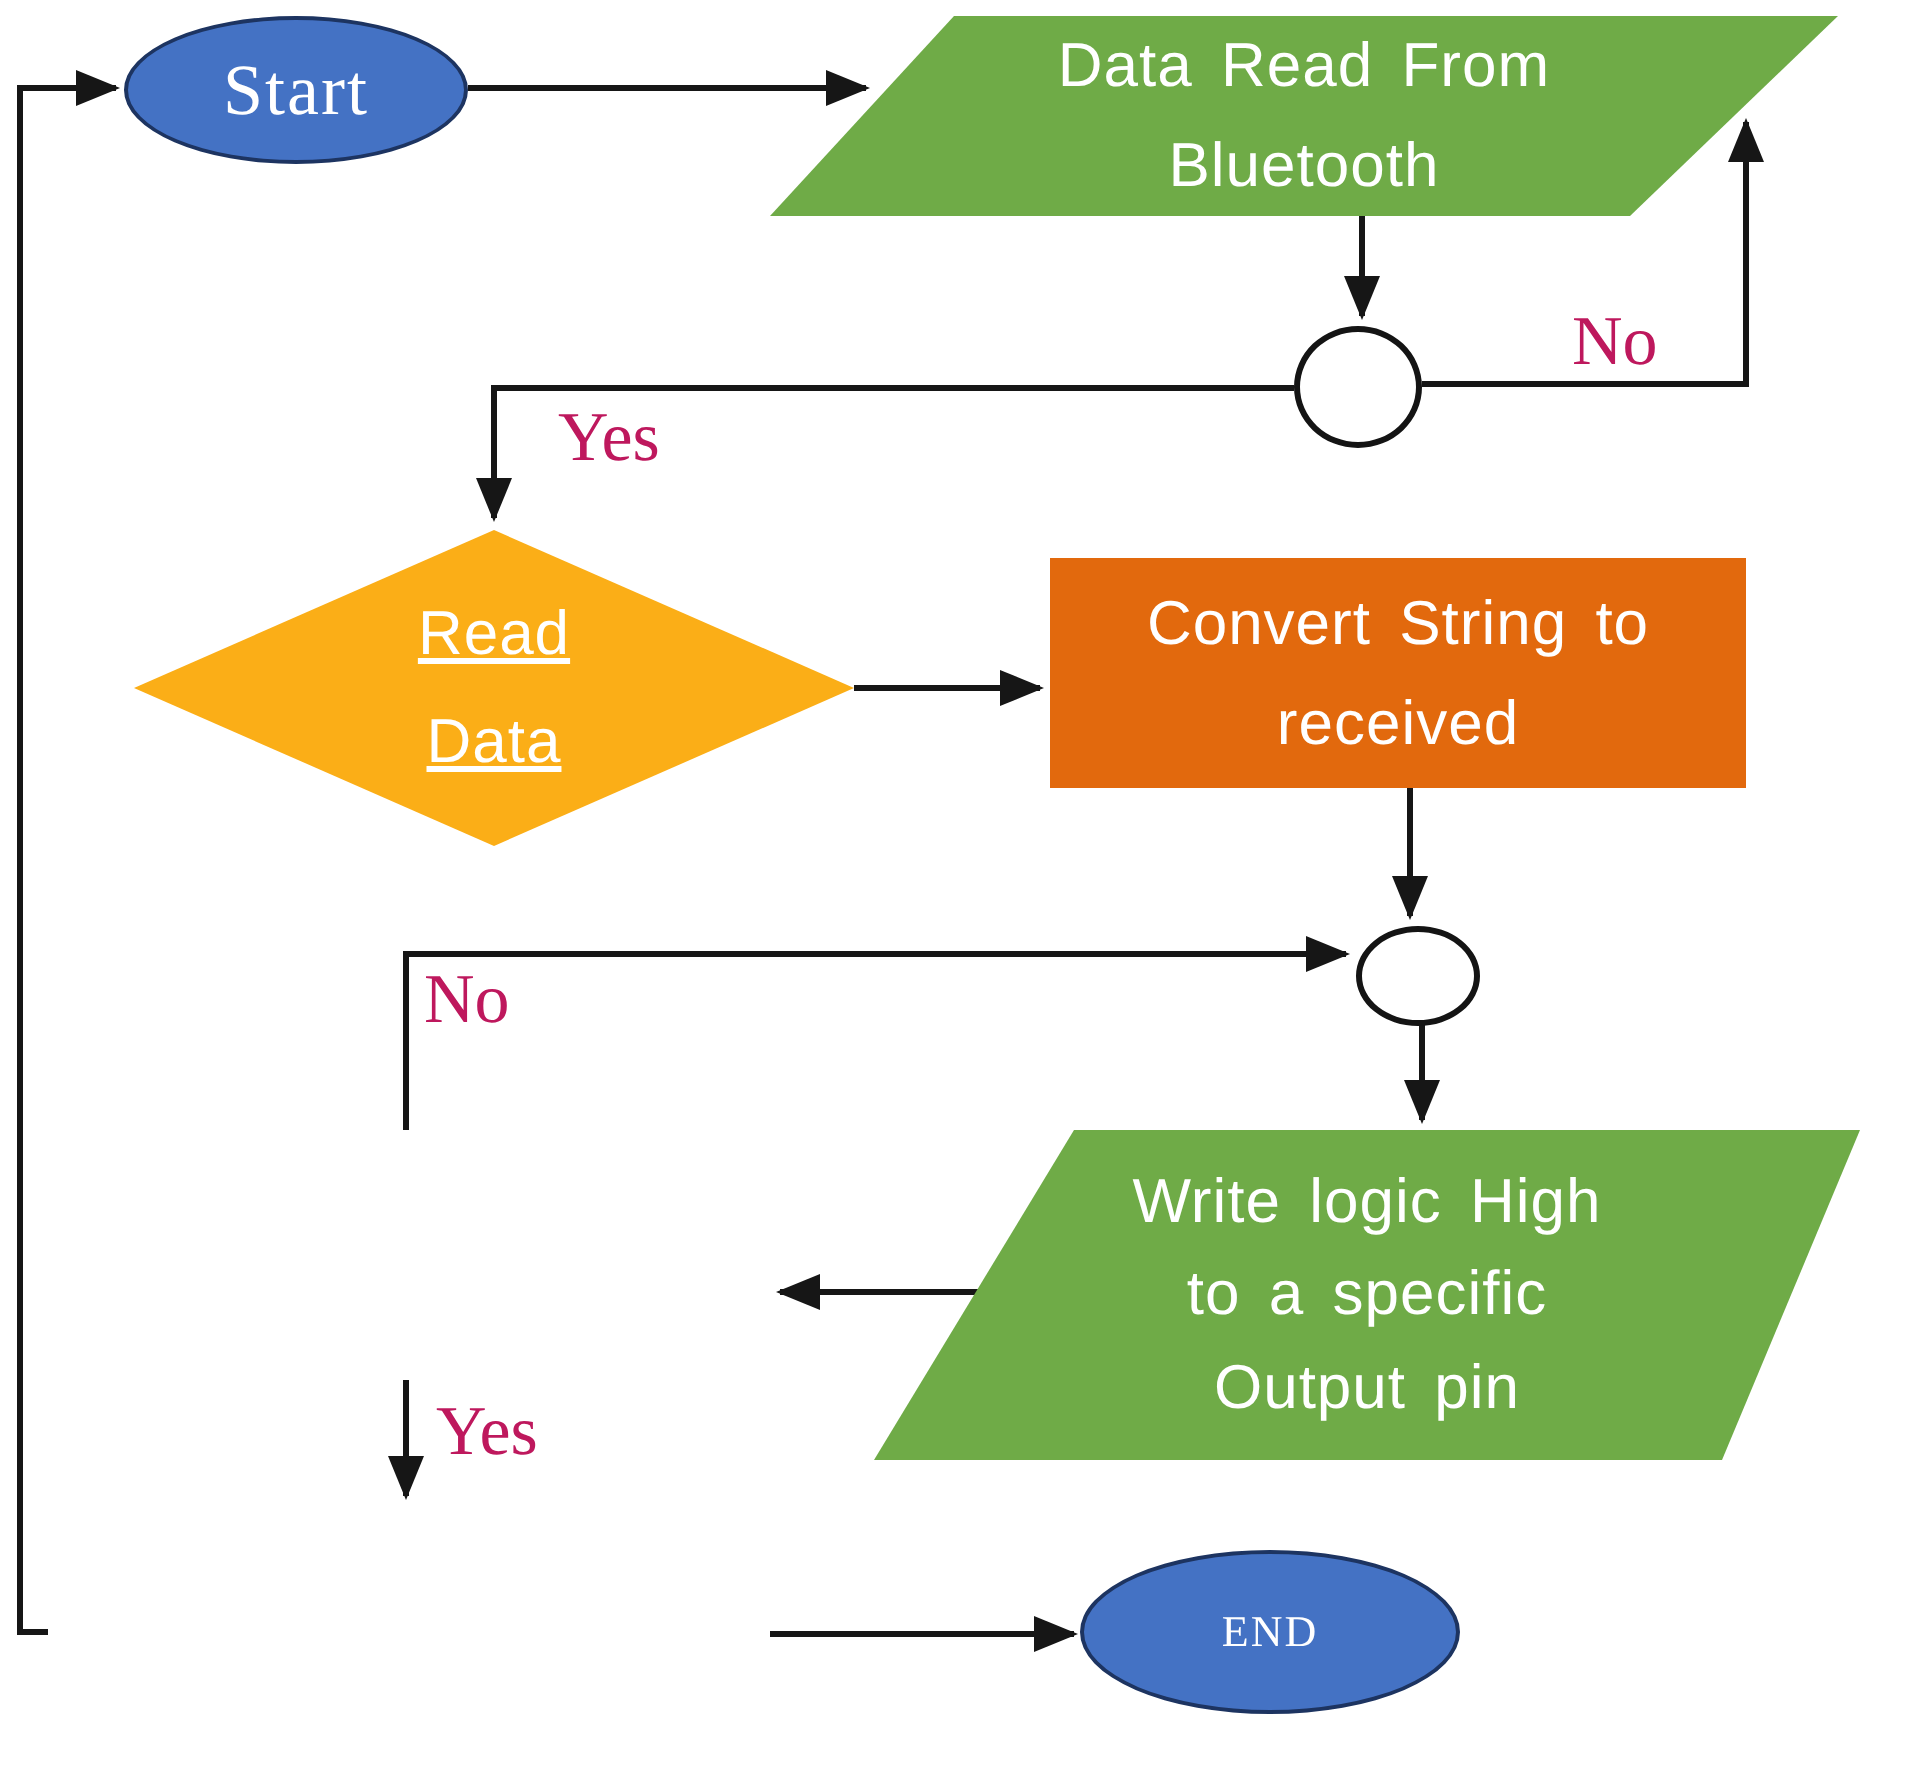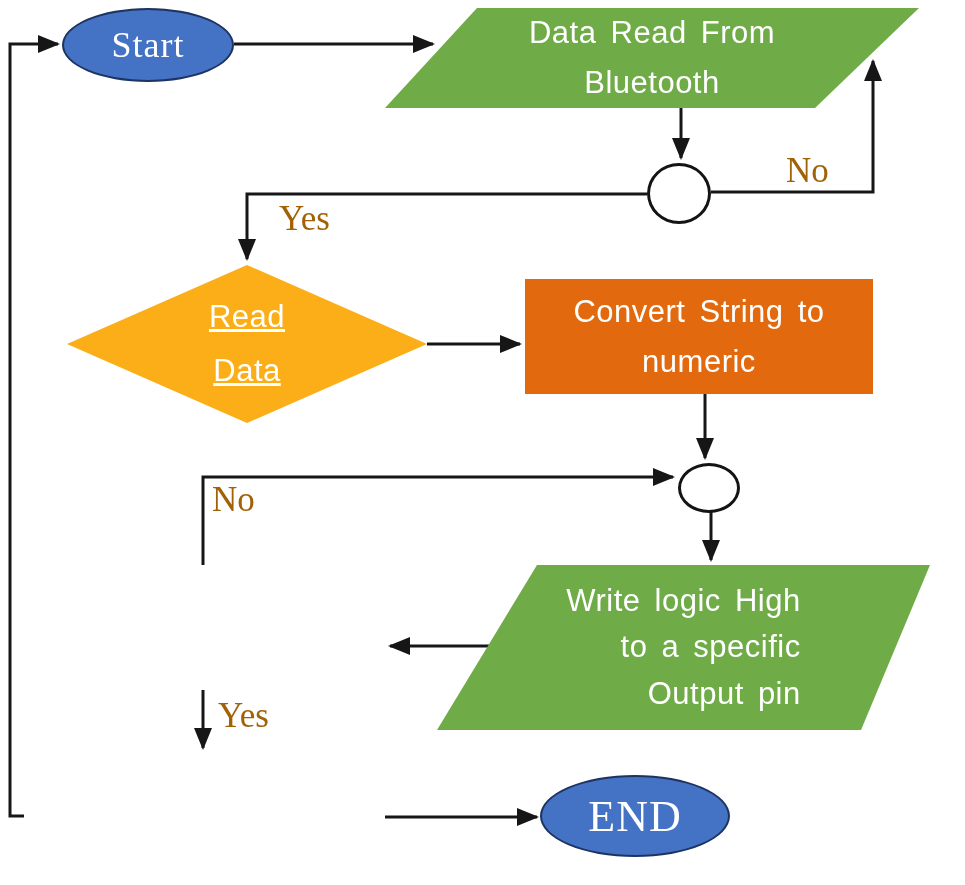--- a/index.html
+++ b/index.html
@@ -55,35 +55,34 @@
   .decision-diamond {
     background: #fbae17;
     clip-path: polygon(50% 0, 100% 50%, 50% 100%, 0 50%);
   }
   .decision-diamond .shape-label { line-height: 1.75; text-decoration: underline; }
   #node-data-read {
     clip-path: polygon(92px 0px, 534px 0px, 430px 100px, 0px 100px);
   }
   #node-write-logic {
     clip-path: polygon(100px 0px, 493px 0px, 424px 165px, 0px 165px);
-    text-align: right;
   }
   .junction {
     position: absolute;
     background: #ffffff;
     border: 3px solid #141414;
     border-radius: 50%;
     box-sizing: border-box;
   }
   .edge-label {
     position: absolute;
     font-family: "Liberation Serif", "DejaVu Serif", serif;
     font-size: 35px;
     line-height: 1;
-    color: #a16207;
+    color: #be185d;
   }
 </style>
 </head>
 <body>
 
 <div class="stage">
 
   <svg class="connector-layer" width="965" height="885" viewBox="0 0 965 885" xmlns="http://www.w3.org/2000/svg">
     <defs>
       <marker id="arrow" markerUnits="userSpaceOnUse" markerWidth="22" markerHeight="18" viewBox="0 0 22 18" refX="20" refY="9" orient="auto">
@@ -116,35 +115,35 @@
 
   <div class="junction" style="left:647px; top:163px; width:64px; height:61px;"></div>
 
   <div class="node decision-diamond" id="node-read-data" style="left:67px; top:265px; width:360px; height:158px;">
     <span class="shape-label">Read
 Data</span>
   </div>
 
   <div class="node process-rect" id="node-convert" style="left:525px; top:279px; width:348px; height:115px;">
     <span class="shape-label">Convert String to
-numeric</span>
+received</span>
   </div>
 
   <div class="junction" style="left:678px; top:463px; width:62px; height:50px;"></div>
 
   <div class="node io-parallelogram" id="node-write-logic" style="left:437px; top:565px; width:493px; height:165px;">
     <span class="shape-label" style="line-height:1.5;">Write logic High
 to a specific
 Output pin</span>
   </div>
 
 
 
   <div class="node terminator" id="node-end" style="left:540px; top:775px; width:190px; height:82px;">
-    <span class="term-label" style="font-size:44px;">END</span>
+    <span class="term-label" style="font-size:22px;">END</span>
   </div>
 
   <div class="edge-label" style="left:279px; top:201px;">Yes</div>
 
   <div class="edge-label" style="left:786px; top:153px;">No</div>
 
   <div class="edge-label" style="left:212px; top:482px;">No</div>
 
   <div class="edge-label" style="left:218px; top:698px;">Yes</div>
 

